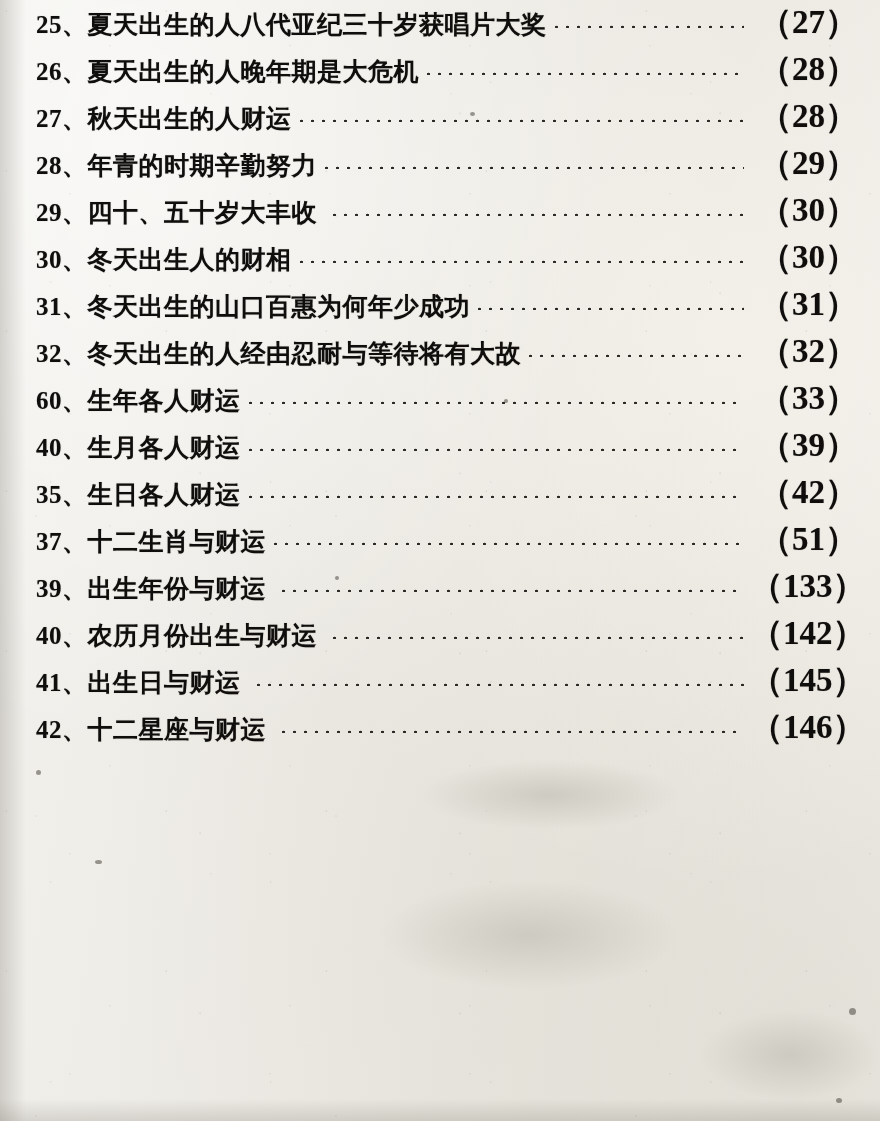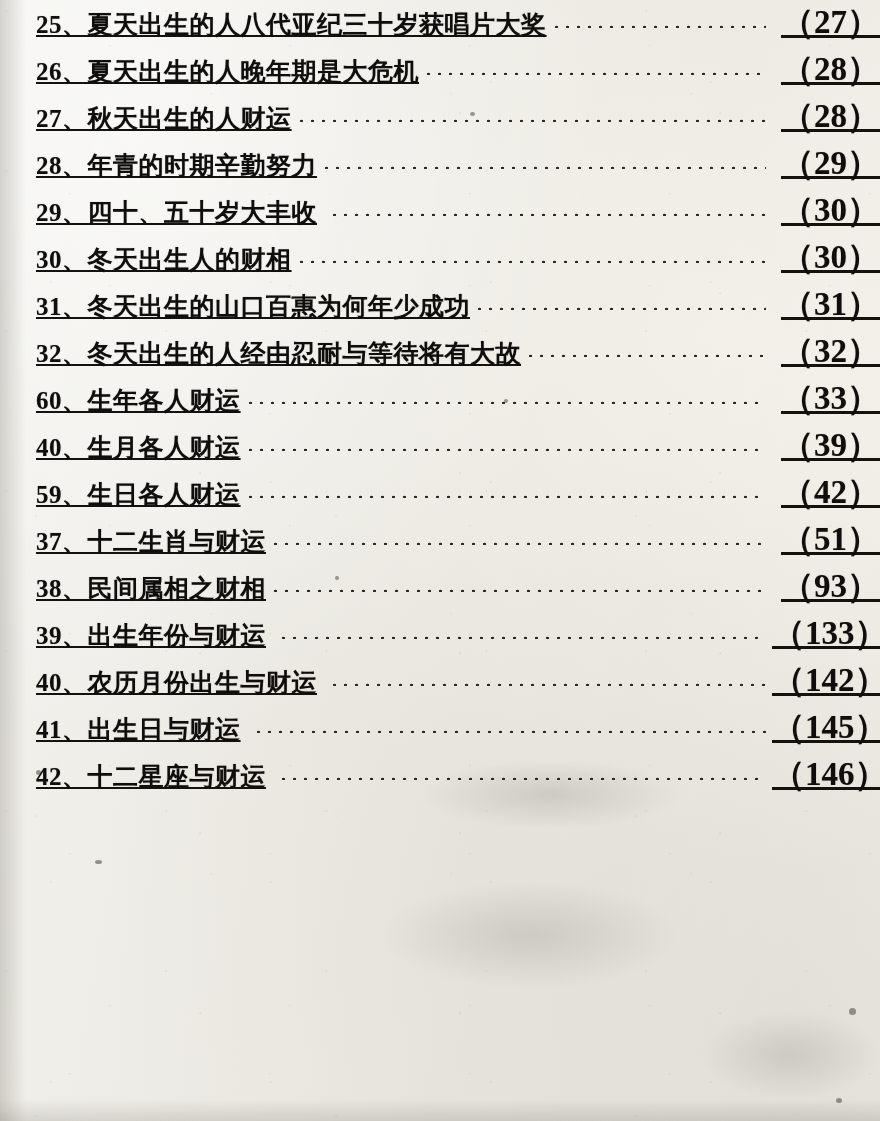--- a/index.html
+++ b/index.html
@@ -45,22 +45,22 @@
     position: absolute;
     left: 0;
     top: 0;
     width: 880px;
   }
   .toc-entry {
     display: flex;
     align-items: baseline;
     height: 47px;
     padding-left: 36px;
+    padding-right: 22px;
     box-sizing: border-box;
-    text-decoration: underline;
   }
   .entry-title {
     font-size: 25px;
     font-weight: 700;
     letter-spacing: 0.5px;
     white-space: nowrap;
     color: #100e0c;
     text-shadow: 0 0 1px rgba(20,18,15,0.35);
   }
   .leader {
@@ -193,37 +193,32 @@
       <span class="page-num">（33）</span>
     </div>
 
     <div class="toc-entry">
       <span class="entry-title">40、生月各人财运</span>
       <span class="leader"></span>
       <span class="page-num">（39）</span>
     </div>
 
     <div class="toc-entry">
-      <span class="entry-title">59、生日各人财运</span>
+      <span class="entry-title">35、生日各人财运</span>
       <span class="leader"></span>
       <span class="page-num">（42）</span>
     </div>
 
 
     <div class="toc-entry">
       <span class="entry-title">37、十二生肖与财运</span>
       <span class="leader"></span>
       <span class="page-num">（51）</span>
     </div>
 
-    <div class="toc-entry">
-      <span class="entry-title">38、民间属相之财相</span>
-      <span class="leader"></span>
-      <span class="page-num">（93）</span>
-    </div>
 
     <div class="toc-entry">
       <span class="entry-title">39、出生年份与财运</span>
       <span class="leader gap-left"></span>
       <span class="page-num">（133）</span>
     </div>
 
     <div class="toc-entry">
       <span class="entry-title">40、农历月份出生与财运</span>
       <span class="leader gap-left"></span>

